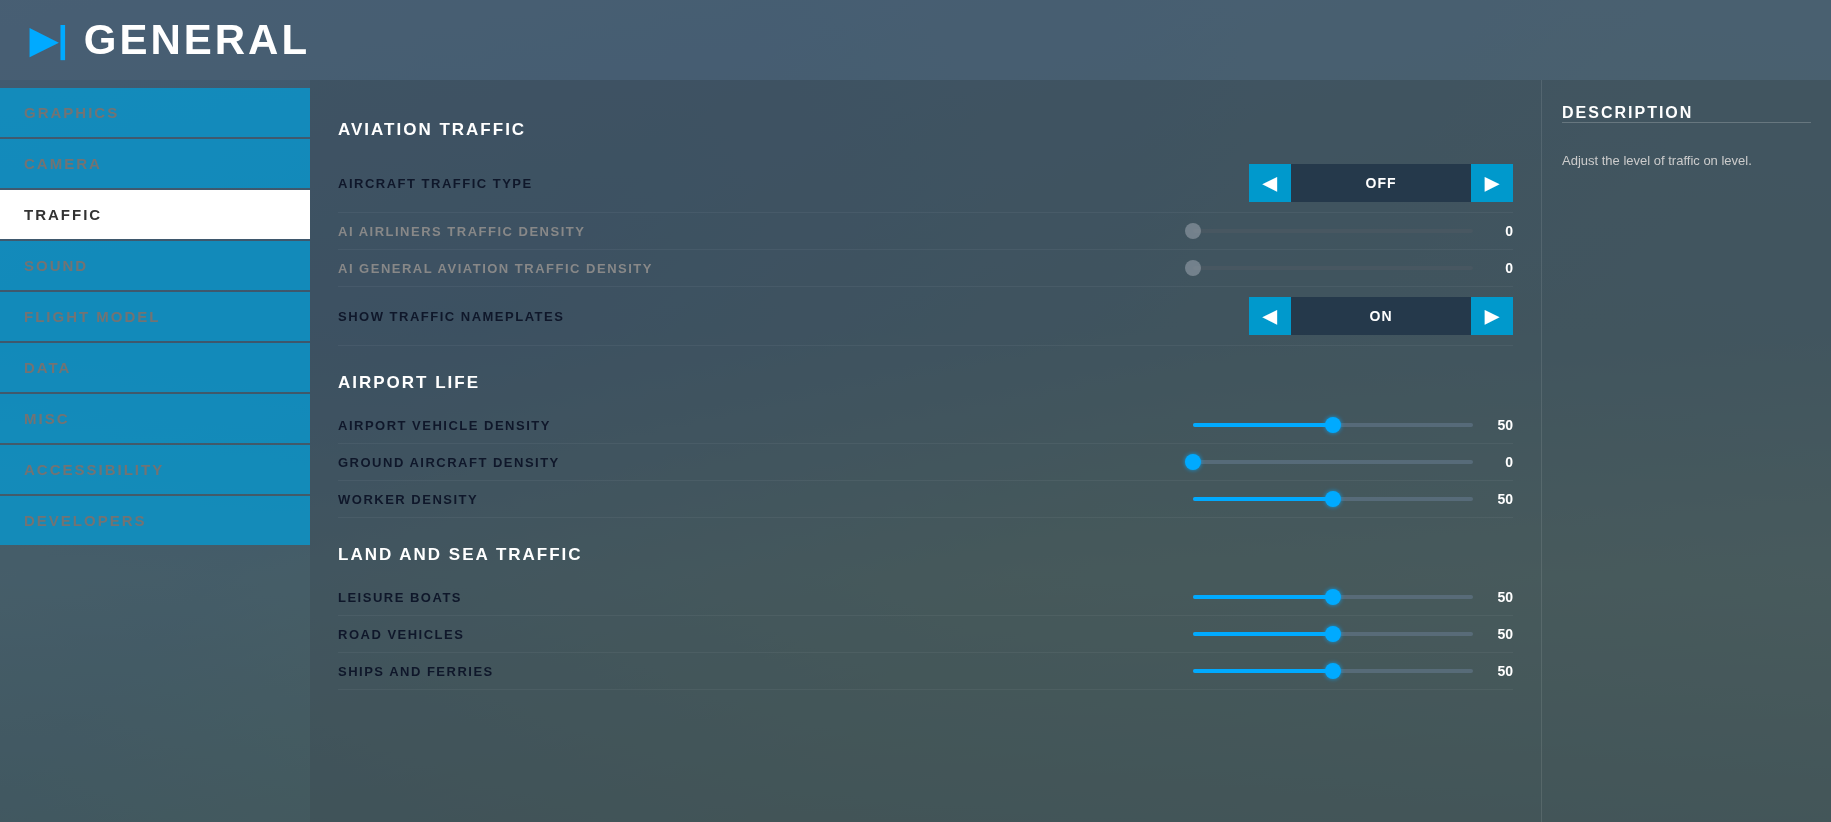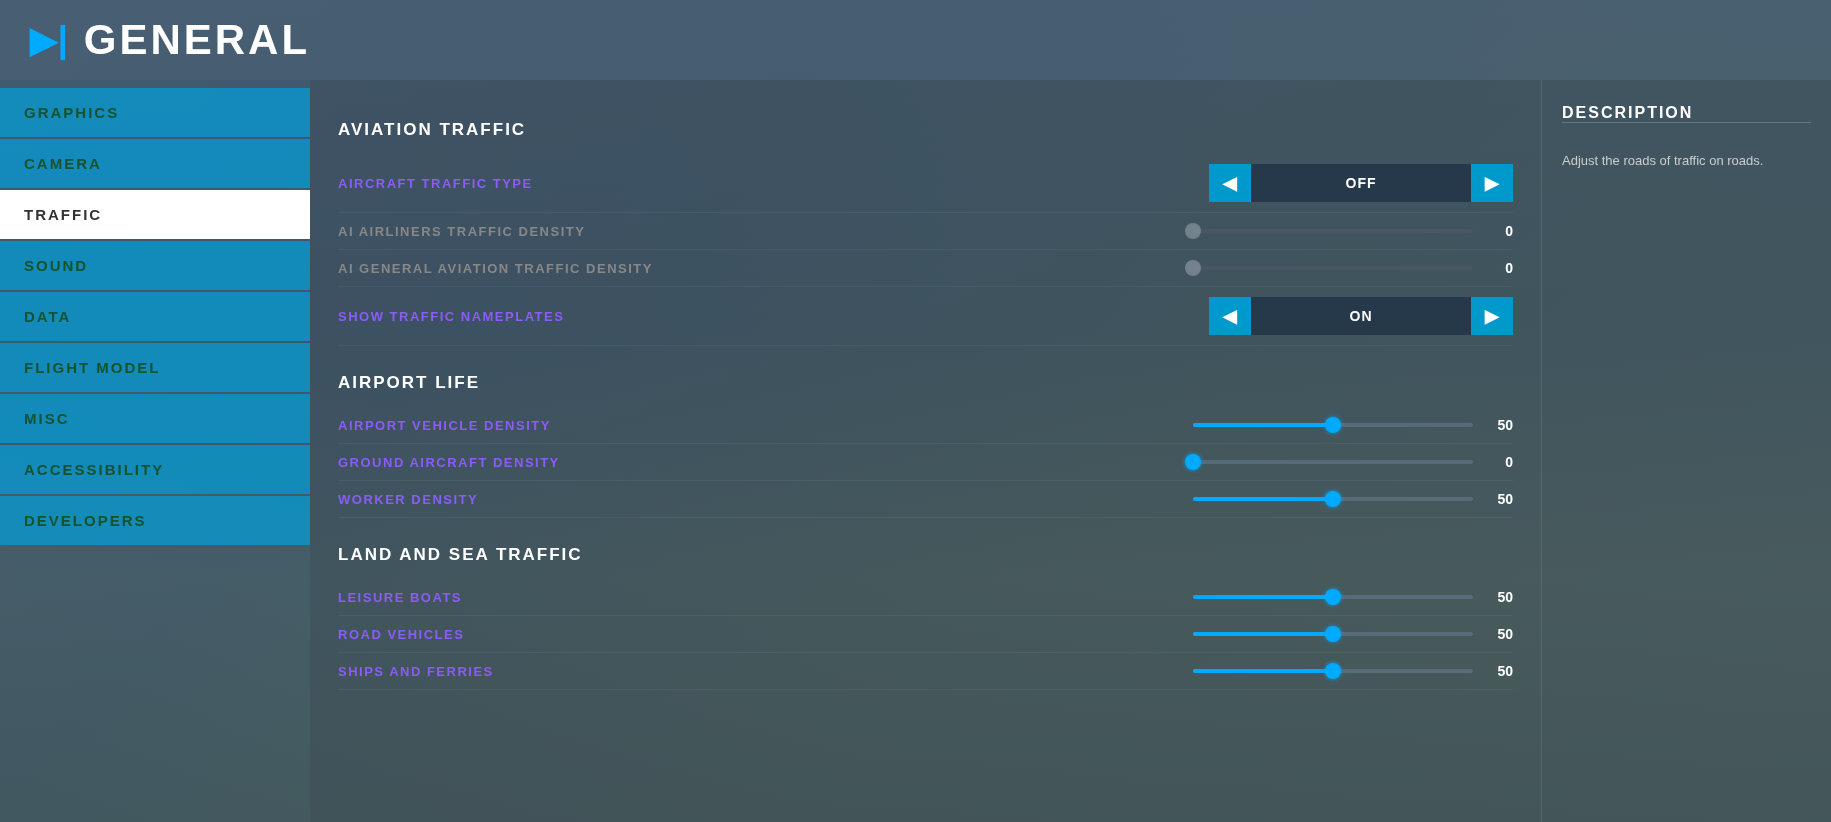--- a/index.html
+++ b/index.html
@@ -63,21 +63,21 @@
     .sidebar {
       width: 310px;
       background: rgba(40,60,80,0.6);
       display: flex;
       flex-direction: column;
       padding-top: 8px;
     }
 
     .sidebar-item {
       padding: 16px 24px;
-      color: #14532d;
+      color: #737373;
       font-size: 15px;
       font-weight: 700;
       letter-spacing: 2px;
       text-transform: uppercase;
       cursor: pointer;
       background: rgba(0,160,220,0.75);
       margin-bottom: 2px;
     }
 
     .sidebar-item.active {
@@ -113,21 +113,21 @@
 
     
     .setting-row {
       display: flex;
       align-items: center;
       padding: 10px 0;
       border-bottom: 1px solid rgba(255,255,255,0.05);
     }
 
     .setting-label {
-      color: #8b5cf6;
+      color: #0f172a;
       font-size: 13px;
       font-weight: 600;
       letter-spacing: 1.5px;
       text-transform: uppercase;
       flex: 1;
     }
 
     .setting-label.disabled {
       color: #888888;
     }
@@ -152,21 +152,21 @@
       align-items: center;
       justify-content: center;
     }
 
     .toggle-value {
       background: rgba(30,50,70,0.8);
       color: #ffffff;
       font-size: 14px;
       font-weight: 600;
       letter-spacing: 1px;
-      width: 220px;
+      width: 180px;
       height: 38px;
       display: flex;
       align-items: center;
       justify-content: center;
     }
 
     
     .slider-control {
       display: flex;
       align-items: center;
@@ -260,22 +260,22 @@
     <span class="header-title">GENERAL</span>
   </div>
 
   <div class="main-layout">
 
     <div class="sidebar">
       <div class="sidebar-item">GRAPHICS</div>
       <div class="sidebar-item">CAMERA</div>
       <div class="sidebar-item active">TRAFFIC</div>
       <div class="sidebar-item">SOUND</div>
+      <div class="sidebar-item">FLIGHT MODEL</div>
       <div class="sidebar-item">DATA</div>
-      <div class="sidebar-item">FLIGHT MODEL</div>
       <div class="sidebar-item">MISC</div>
       <div class="sidebar-item">ACCESSIBILITY</div>
       <div class="sidebar-item">DEVELOPERS</div>
     </div>
 
     <div class="content-area">
 
       <div class="section-title">AVIATION TRAFFIC</div>
 
       <div class="setting-row">
@@ -385,16 +385,16 @@
             <div class="slider-thumb" style="left: 50%;"></div>
           </div>
           <span class="slider-value">50</span>
         </div>
       </div>
 
     </div>
 
     <div class="description-panel">
       <div class="description-title">DESCRIPTION</div>
-      <p class="description-text">Adjust the roads of traffic on roads.</p>
+      <p class="description-text">Adjust the level of traffic on level.</p>
     </div>
   </div>
 </div>
 
 </body></html>

